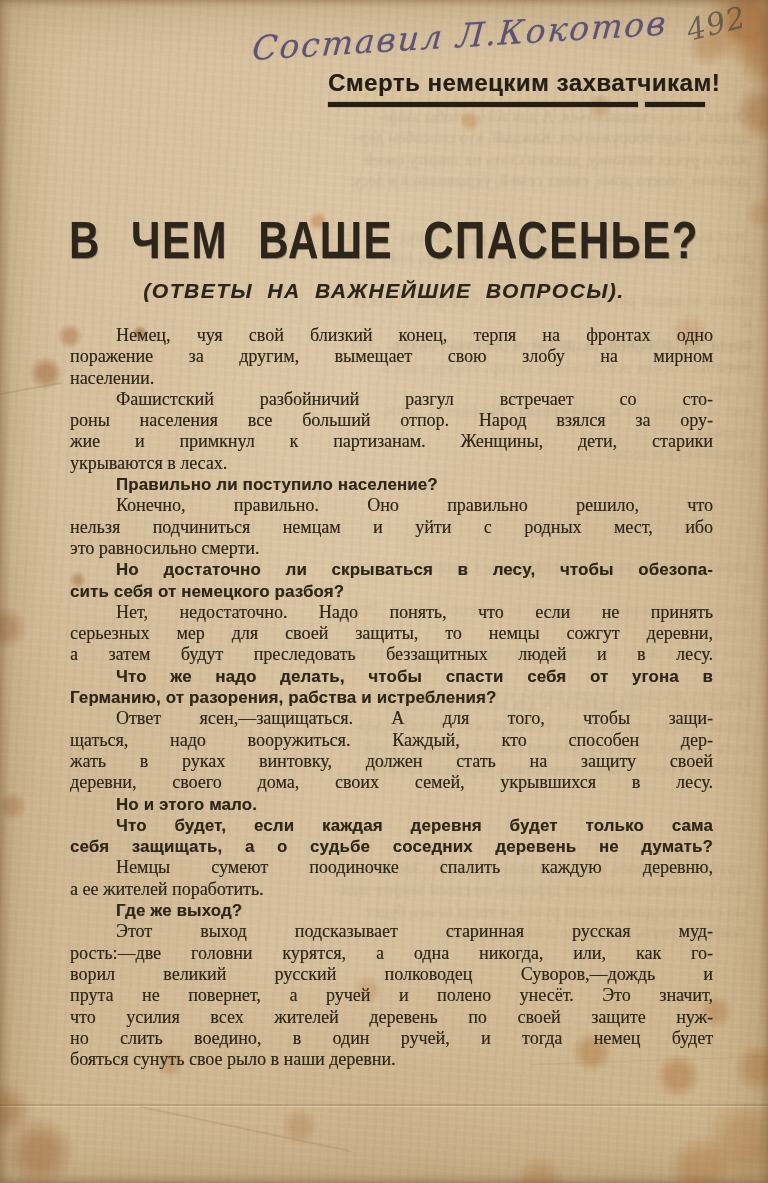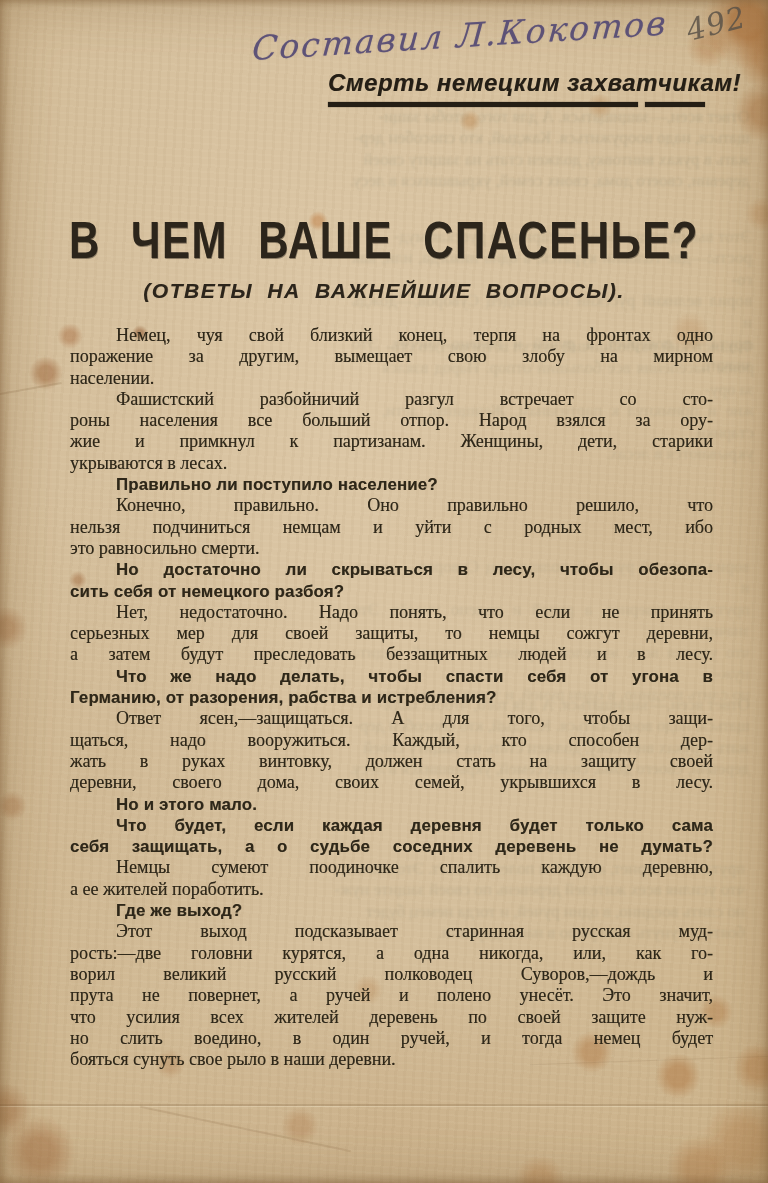--- a/index.html
+++ b/index.html
@@ -86,21 +86,21 @@
     transform:rotate(-3.5deg) skewX(-8deg);
     text-shadow:0 0 1px rgba(84,74,116,0.45);
     white-space:nowrap;
   }
   .page-number{
     position:absolute;z-index:5;left:686px;top:6px;
     font-family:"DejaVu Serif",serif;font-style:italic;
     font-size:30px;color:rgba(90,82,72,0.85);
     transform:rotate(-14deg);letter-spacing:1px;
   }
-  .slogan-block{position:absolute;z-index:5;left:328px;top:69px;width:386px;text-align:right;font-style:italic;}
+  .slogan-block{position:absolute;z-index:5;left:328px;top:69px;width:386px;text-align:right;}
   .slogan{
     font-family:"Liberation Sans","DejaVu Sans",sans-serif;font-weight:bold;
     font-size:24px;letter-spacing:0.5px;color:#241e15;
     text-shadow:0.4px 0.4px 0 rgba(36,30,21,0.5);
     white-space:nowrap;
   }
   .slogan-rule{display:flex;gap:7px;margin-top:5px;}
   .slogan-rule .seg{height:5px;background:#241e15;box-shadow:0 0 1px rgba(36,30,21,.7);}
   .seg1{width:310px;} .seg2{width:60px;}
 

